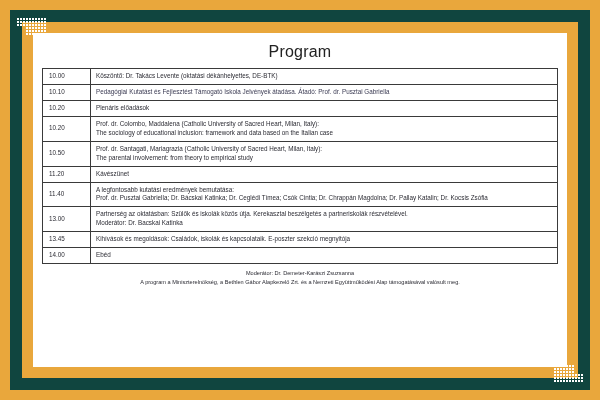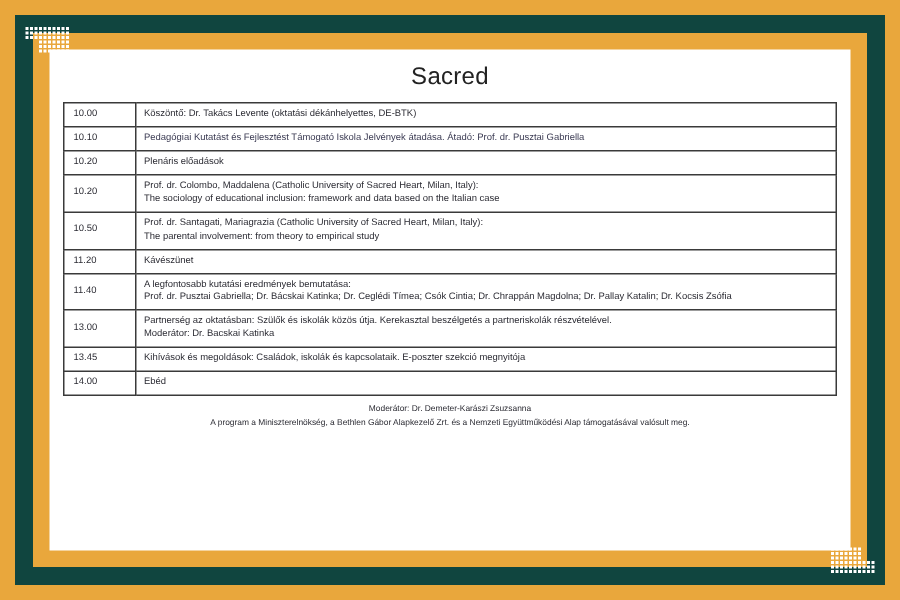--- a/index.html
+++ b/index.html
@@ -173,21 +173,21 @@
       <span class="dotrow"><span class="dot"></span><span class="dot"></span><span class="dot"></span><span class="dot"></span><span class="dot"></span><span class="dot"></span><span class="dot"></span><span class="dot" style="visibility: hidden;"></span><span class="dot" style="visibility: hidden;"></span><span class="dot" style="visibility: hidden;"></span></span>
       <span class="dotrow"><span class="dot"></span><span class="dot"></span><span class="dot"></span><span class="dot"></span><span class="dot"></span><span class="dot"></span><span class="dot"></span><span class="dot" style="visibility: hidden;"></span><span class="dot" style="visibility: hidden;"></span><span class="dot" style="visibility: hidden;"></span></span>
       <span class="dotrow"><span class="dot"></span><span class="dot"></span><span class="dot"></span><span class="dot"></span><span class="dot"></span><span class="dot"></span><span class="dot"></span><span class="dot" style="visibility: hidden;"></span><span class="dot" style="visibility: hidden;"></span><span class="dot" style="visibility: hidden;"></span></span>
       <span class="dotrow"><span class="dot"></span><span class="dot"></span><span class="dot"></span><span class="dot"></span><span class="dot"></span><span class="dot"></span><span class="dot"></span><span class="dot"></span><span class="dot"></span><span class="dot"></span></span>
       <span class="dotrow"><span class="dot"></span><span class="dot"></span><span class="dot"></span><span class="dot"></span><span class="dot"></span><span class="dot"></span><span class="dot"></span><span class="dot"></span><span class="dot"></span><span class="dot"></span></span>
       <span class="dotrow"><span class="dot"></span><span class="dot"></span><span class="dot"></span><span class="dot"></span><span class="dot"></span><span class="dot"></span><span class="dot"></span><span class="dot"></span><span class="dot"></span><span class="dot"></span></span>
     </div>
 
   <div class="page">
 
-    <h1 class="title">Sacred</h1>
+    <h1 class="title">Program</h1>
 
     <div class="prog-wrap">
       <table class="program">
         <tbody id="program-body">
             <tr>
               <td class="time">10.00</td>
               <td class="desc">
                 <span class="line">Köszöntő: Dr. Takács Levente (oktatási dékánhelyettes, DE-BTK)</span>
               </td>
             </tr>

